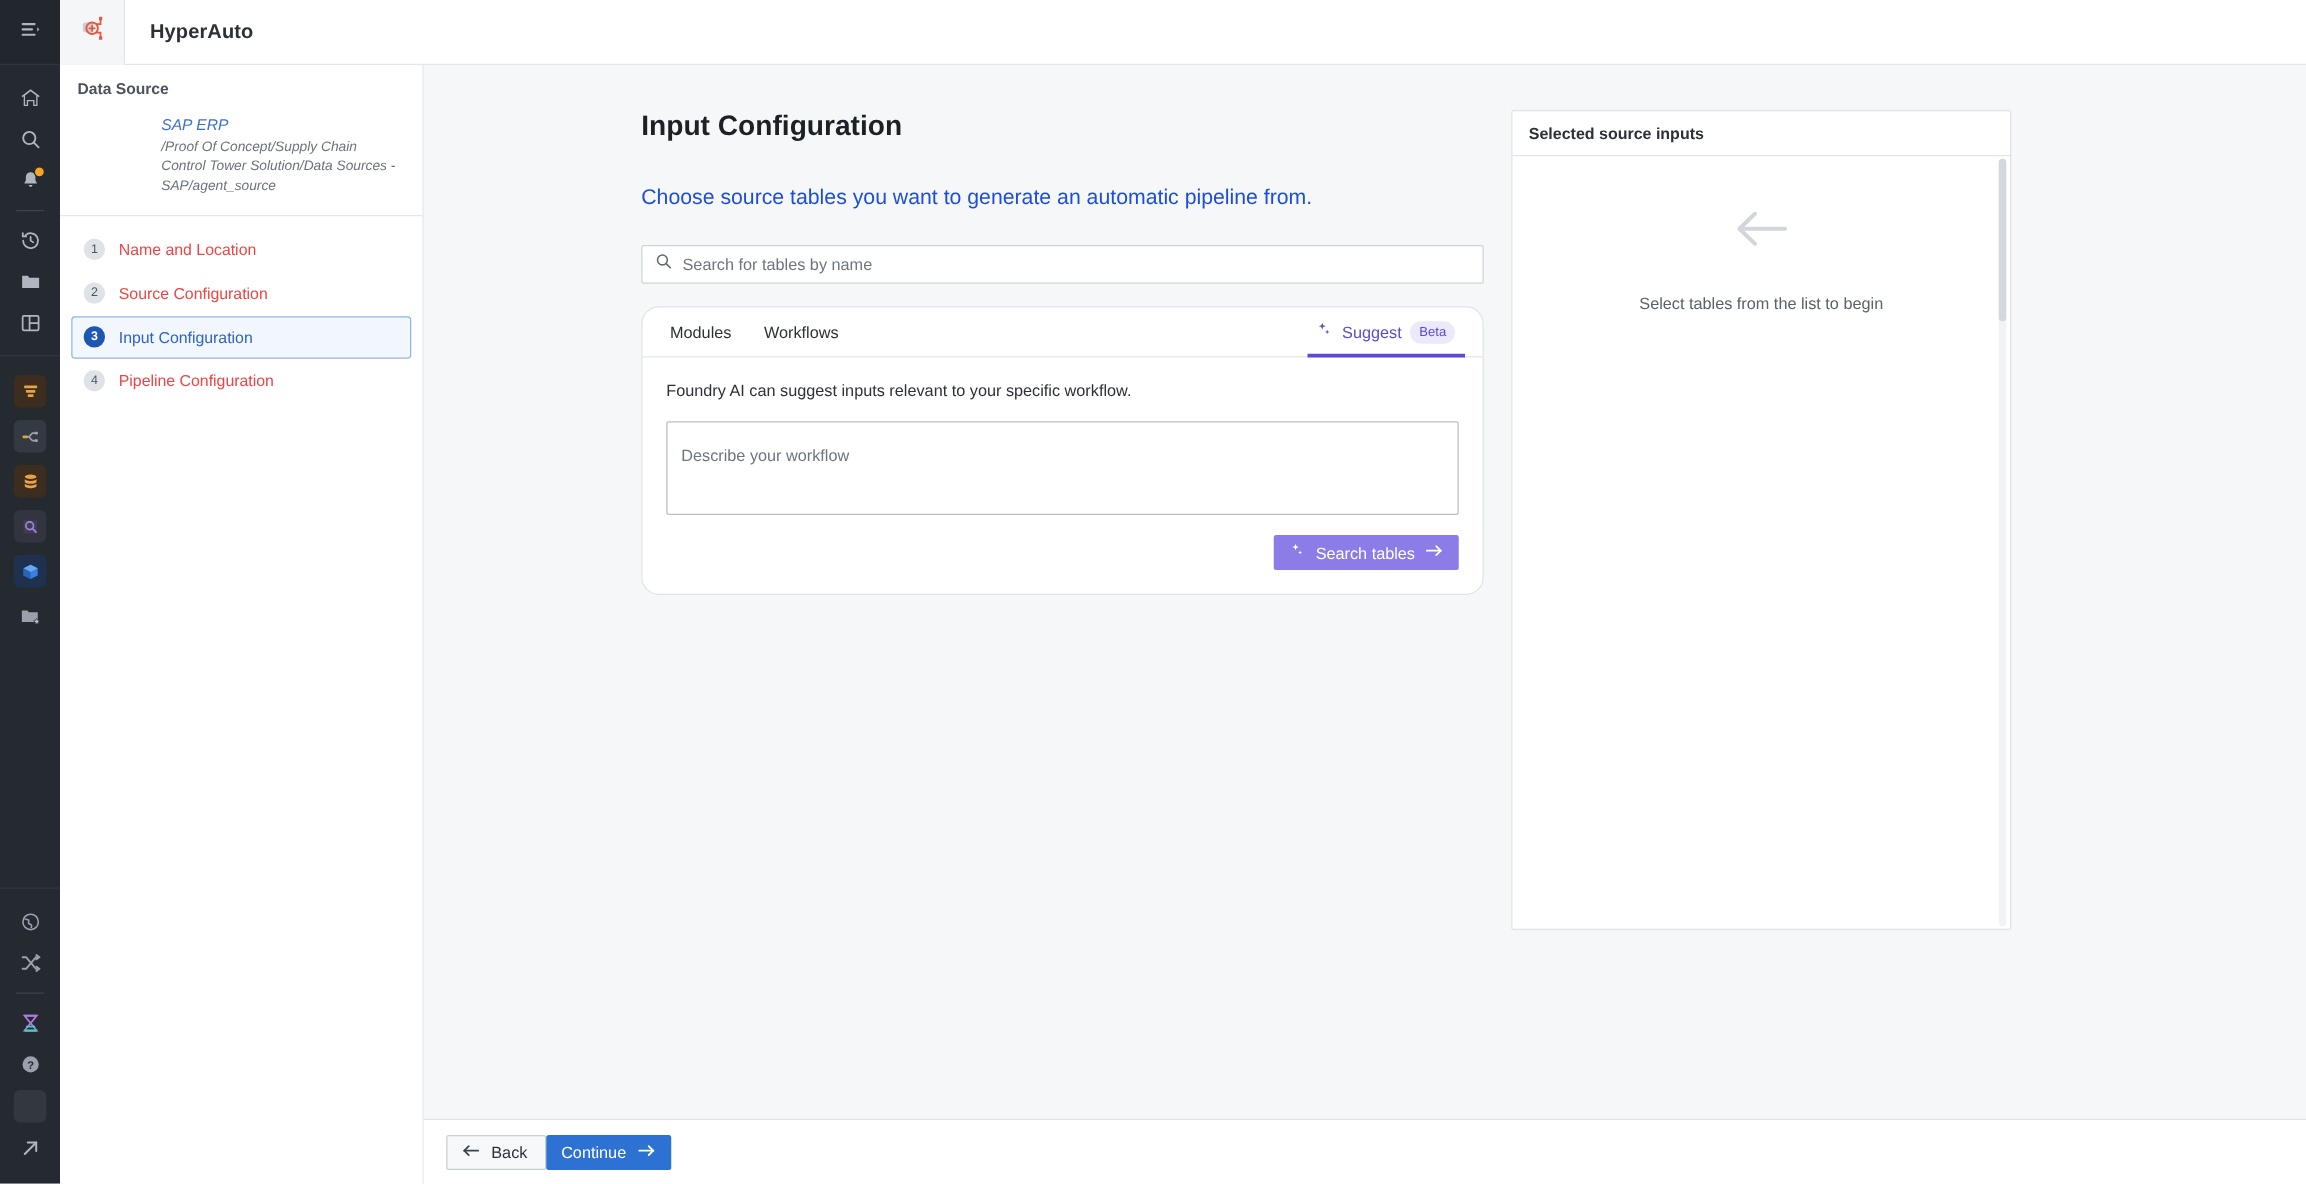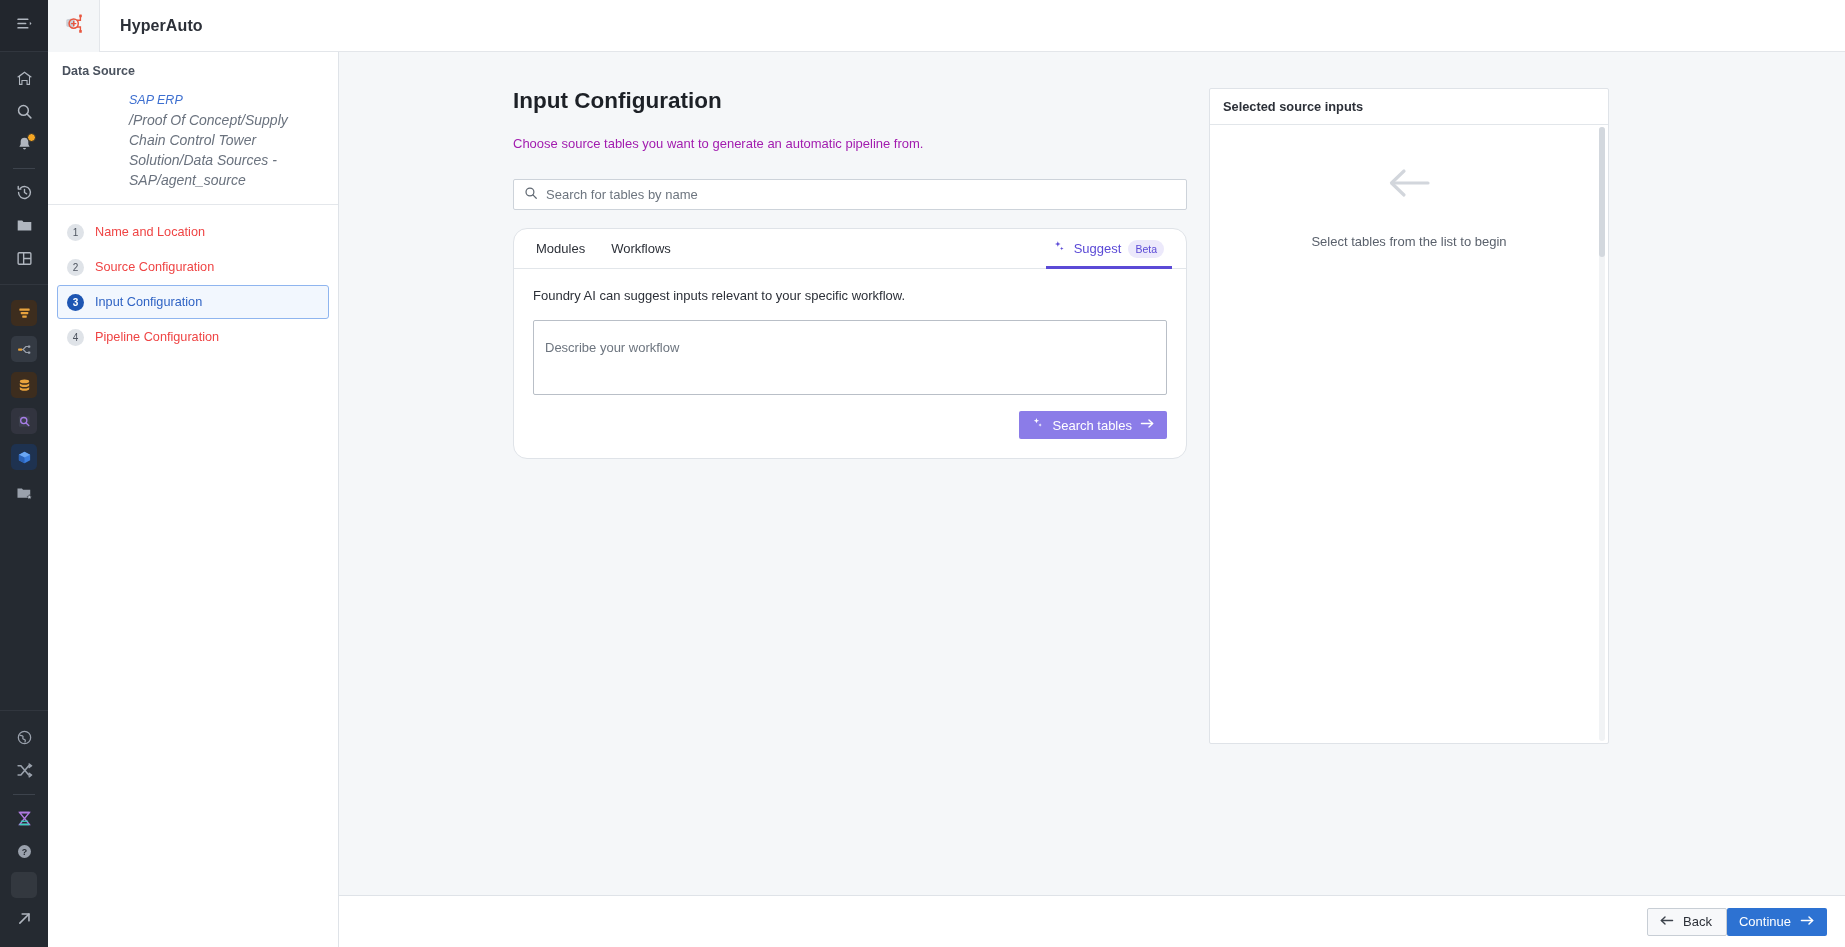--- a/index.html
+++ b/index.html
@@ -76,21 +76,21 @@
   
   .wizard {
     width: 291px; flex: 0 0 291px; background: #ffffff;
     border-right: 1px solid #dfe3e8;
     display: flex; flex-direction: column;
   }
   .ds-block { padding: 12px 14px 14px 14px; border-bottom: 1px solid #e4e7eb; }
   .ds-label { font-size: 12.5px; font-weight: bold; color: #4a525e; }
   .ds-detail { margin-top: 14px; padding-left: 67px; font-style: italic; }
   .ds-name { font-size: 12.5px; color: #3d6fd0; line-height: 1.35; }
-  .ds-path { font-size: 14px; color: #6a727e; line-height: 1.42; margin-top: 2px; }
+  .ds-path { font-size: 11px; color: #6a727e; line-height: 1.42; margin-top: 2px; }
 
   .steps { padding: 10px 9px 0 9px; }
   .step {
     display: flex; align-items: center; gap: 11px;
     height: 34px; padding: 0 9px; border-radius: 3px;
     margin-bottom: 1px;
     border: 1px solid transparent;
   }
   .step-num {
     width: 17px; height: 17px; border-radius: 50%;
@@ -107,21 +107,21 @@
   .main {
     flex: 1 1 auto; background: #f5f7f9;
     display: flex; flex-direction: column; min-width: 0;
     position: relative;
   }
   .main-scroll { flex: 1 1 auto; padding: 36px 0 0 0; overflow: hidden; }
   .content-inner { display: flex; padding: 0 50px 0 174px; gap: 22px; }
 
   .left-col { flex: 0 0 674px; max-width: 674px; }
   .page-title { font-size: 22.5px; font-weight: bold; color: #1d2127; }
-  .page-sub { font-size: 13px; color: #a21caf; margin-top: 22px; }
+  .page-sub { font-size: 17px; color: #1d4ed8; margin-top: 34px; }
 
   .search-box {
     margin-top: 28px; height: 31px; background: #fff;
     border: 1px solid #cdd3da; border-radius: 2px;
     display: flex; align-items: center; padding: 0 10px; gap: 8px;
   }
   .search-box .ph { font-size: 13px; color: #6d757f; }
 
   .panel {
     margin-top: 18px; background: #fff;
@@ -193,21 +193,21 @@
   }
   .sel-scrolltrack {
     position: absolute; right: 3px; top: 2px; bottom: 2px;
     width: 6px; border-radius: 3px; background: #f1f3f5;
   }
 
   
   .footer {
     flex: 0 0 52px; height: 52px; background: #fff;
     border-top: 1px solid #dfe3e8;
-    display: flex; align-items: center; justify-content: flex-end;
+    display: flex; align-items: center; justify-content: flex-start;
     padding: 0 18px 0 18px;
   }
   .btn-back {
     height: 28px; padding: 0 14px 0 11px; background: #f7f8fa;
     border: 1px solid #c8ced5; border-radius: 2px;
     display: flex; align-items: center; gap: 9px;
     font-size: 13px; color: #2c3038; font-family: inherit;
   }
   .btn-continue {
     height: 28px; padding: 0 12px; background: #2d72d2;

